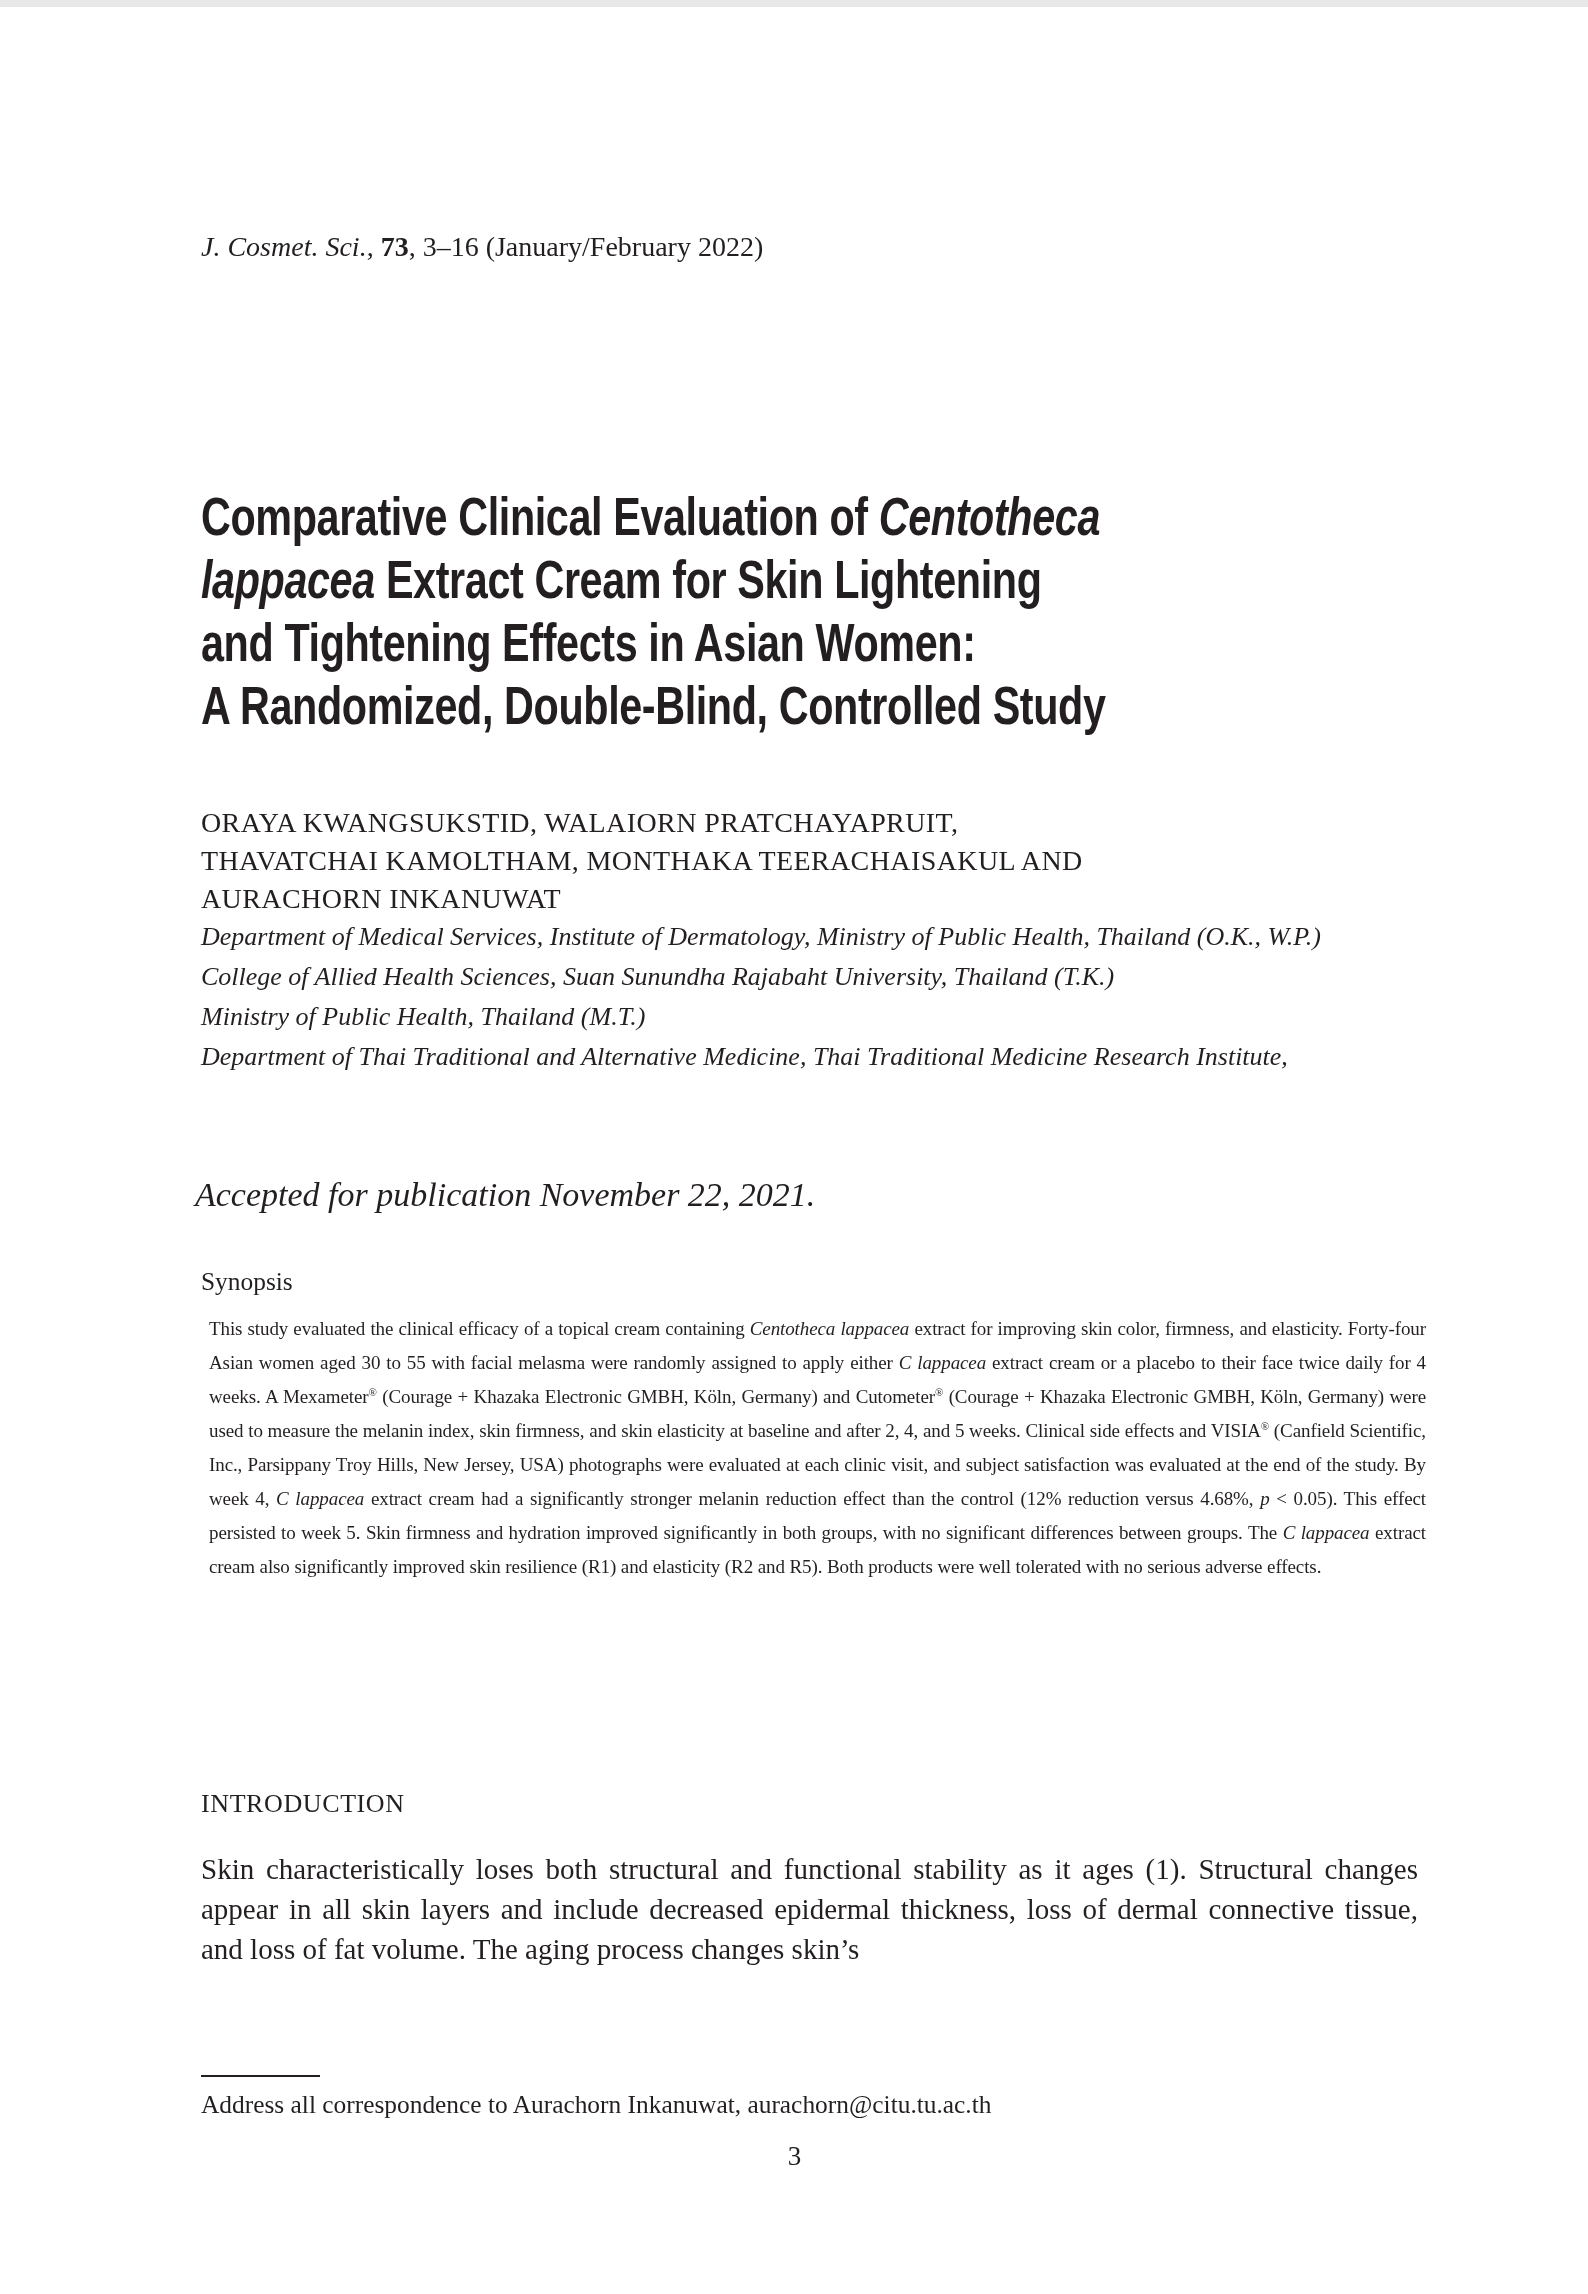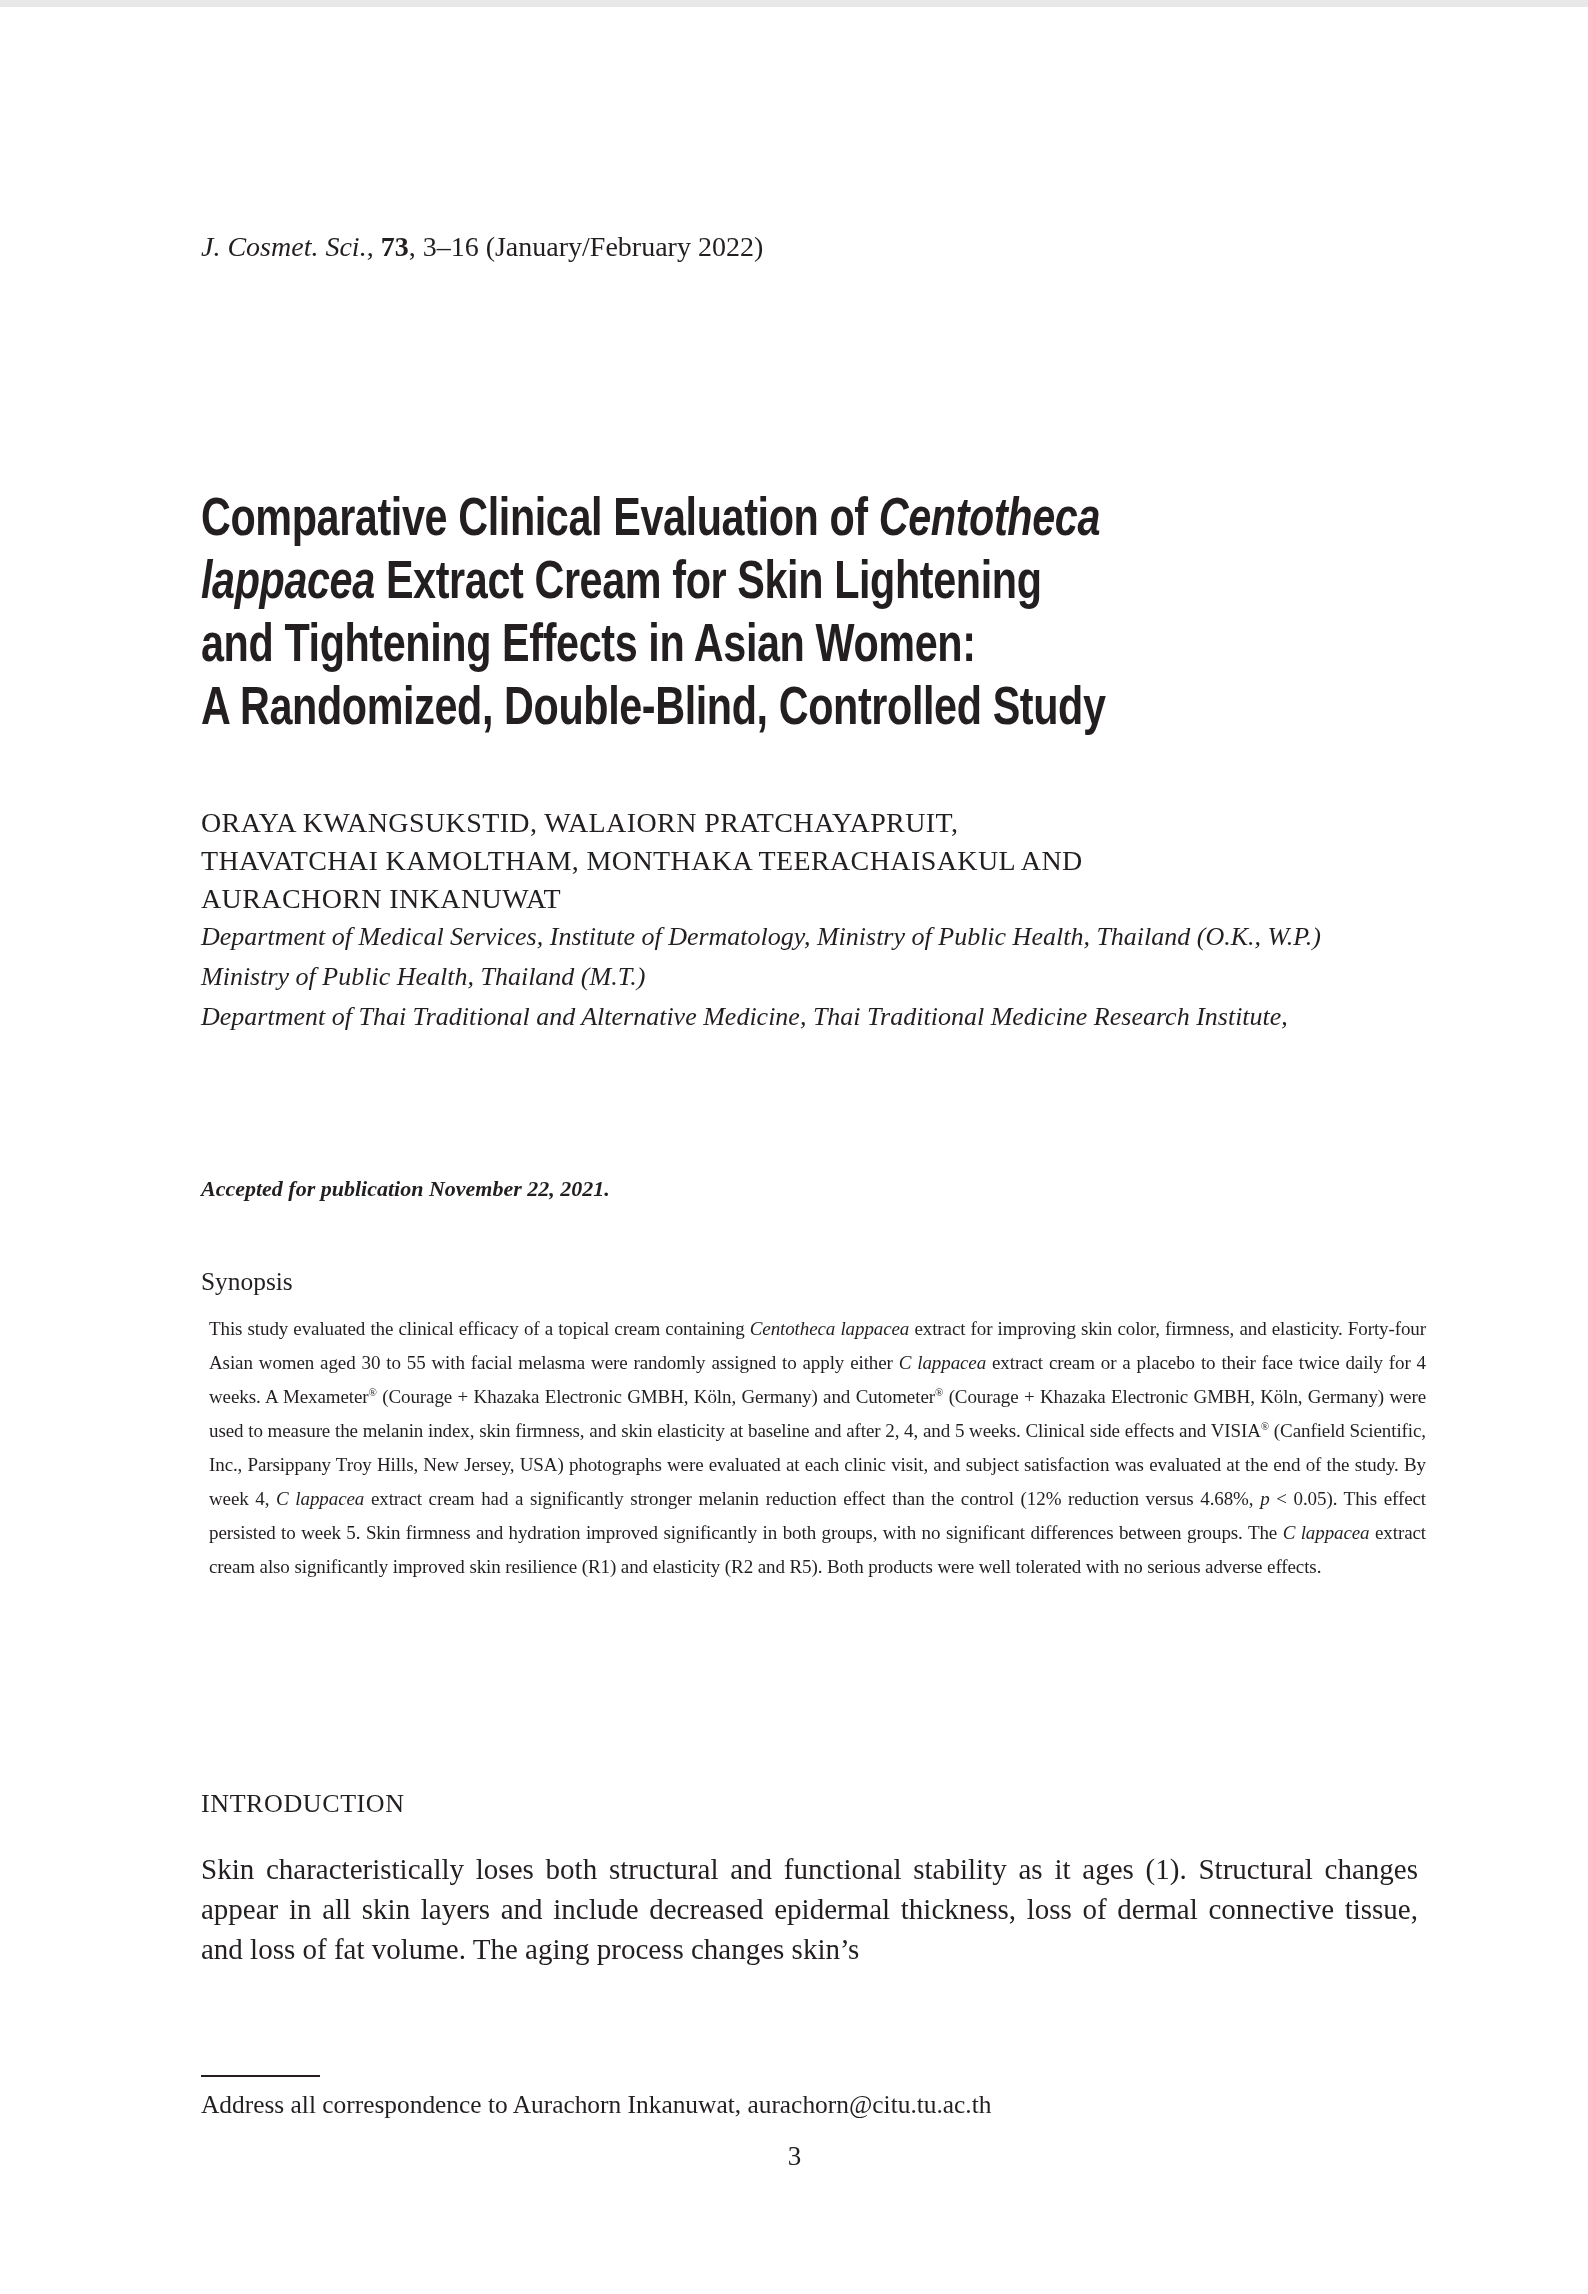--- a/index.html
+++ b/index.html
@@ -40,22 +40,22 @@
   }
   .authors-block{
     position:absolute;left:201px;top:797px;
     font-size:28px;line-height:38px;letter-spacing:0.4px;
   }
   .affiliations-block{
     position:absolute;left:201px;top:910px;
     font-size:26px;line-height:40px;font-style:italic;
   }
   .accepted-note{
-    position:absolute;left:201px;top:1169px;
-    font-size:22px;font-style:italic;font-weight:bold;
+    position:absolute;left:195px;top:1169px;
+    font-size:34px;font-style:italic;
   }
   .synopsis-heading{
     position:absolute;left:201px;top:1260px;
     font-size:25.4px;
   }
   .synopsis-text{
     position:absolute;left:209px;top:1305px;width:1217px;
     font-size:19px;line-height:34px;
     text-align:justify;letter-spacing:-0.1px;
   }
@@ -96,20 +96,21 @@
   </div>
 
   <div class="authors-block">
     <div>ORAYA KWANGSUKSTID, WALAIORN PRATCHAYAPRUIT,</div>
     <div>THAVATCHAI KAMOLTHAM, MONTHAKA TEERACHAISAKUL AND</div>
     <div>AURACHORN INKANUWAT</div>
   </div>
 
   <div class="affiliations-block">
     <div>Department of Medical Services, Institute of Dermatology, Ministry of Public Health, Thailand (O.K., W.P.)</div>
+    <div>College of Allied Health Sciences, Suan Sunundha Rajabaht University, Thailand (T.K.)</div>
     <div>Ministry of Public Health, Thailand (M.T.)</div>
     <div>Department of Thai Traditional and Alternative Medicine, Thai Traditional Medicine Research Institute,</div>
   </div>
 
   <div class="accepted-note">Accepted for publication November 22, 2021.</div>
 
   <div class="synopsis-heading">Synopsis</div>
 
   <div class="synopsis-text"><span>This study evaluated the clinical efficacy of a topical cream containing </span><span class="it">Centotheca lappacea</span><span> extract for improving skin color, firmness, and elasticity. Forty-four Asian women aged 30 to 55 with facial melasma were randomly assigned to apply either </span><span class="it">C lappacea</span><span> extract cream or a placebo to their face twice daily for 4 weeks. A Mexameter</span><span class="sup">®</span><span> (Courage + Khazaka Electronic GMBH, Köln, Germany) and Cutometer</span><span class="sup">®</span><span> (Courage + Khazaka Electronic GMBH, Köln, Germany) were used to measure the melanin index, skin firmness, and skin elasticity at baseline and after 2, 4, and 5 weeks. Clinical side effects and VISIA</span><span class="sup">®</span><span> (Canfield Scientific, Inc., Parsippany Troy Hills, New Jersey, USA) photographs were evaluated at each clinic visit, and subject satisfaction was evaluated at the end of the study. By week 4, </span><span class="it">C lappacea</span><span> extract cream had a significantly stronger melanin reduction effect than the control (12% reduction versus 4.68%, </span><span class="it">p</span><span> &lt; 0.05). This effect persisted to week 5. Skin firmness and hydration improved significantly in both groups, with no significant differences between groups. The </span><span class="it">C lappacea</span><span> extract cream also significantly improved skin resilience (R1) and elasticity (R2 and R5). Both products were well tolerated with no serious adverse effects.</span></div>
 

